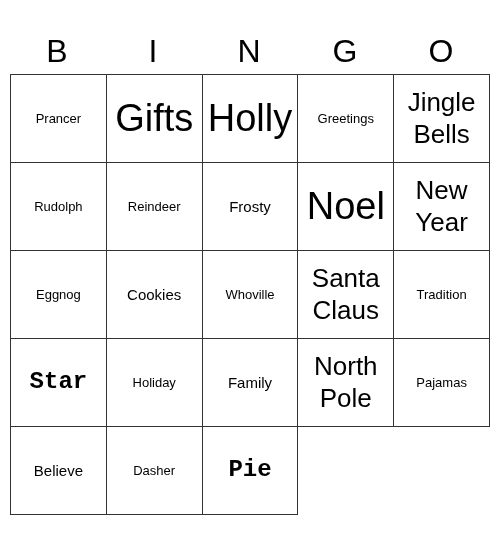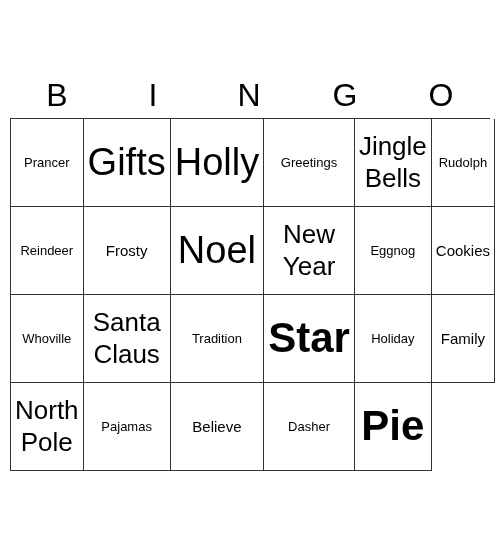--- a/index.html
+++ b/index.html
@@ -33,21 +33,21 @@
 
     .bingo-header-cell {
       font-size: 32px;
       font-weight: normal;
       padding: 4px 0;
       letter-spacing: 2px;
     }
 
     .bingo-grid {
       display: grid;
-      grid-template-columns: repeat(6, 1fr);
+      grid-template-columns: repeat(5, 1fr);
       border-left: 1.5px solid #333;
       border-top: 1.5px solid #333;
     }
 
     .bingo-cell {
       border-right: 1.5px solid #333;
       border-bottom: 1.5px solid #333;
       min-height: 88px;
       display: flex;
       align-items: center;
@@ -72,22 +72,23 @@
       font-size: 26px;
       font-weight: normal;
     }
 
     .size-xlarge {
       font-size: 38px;
       font-weight: normal;
     }
 
     .size-xxlarge {
-      font-size: 42px;
+      font-size: 24px;
       font-weight: bold;
+      font-family: Liberation Mono, monospace;
     }
   </style>
 </head>
 <body>
 
 <div class="bingo-container">
   <div class="bingo-header">
   <div class="bingo-header-cell">B</div>
       <div class="bingo-header-cell">I</div>
       <div class="bingo-header-cell">N</div>

